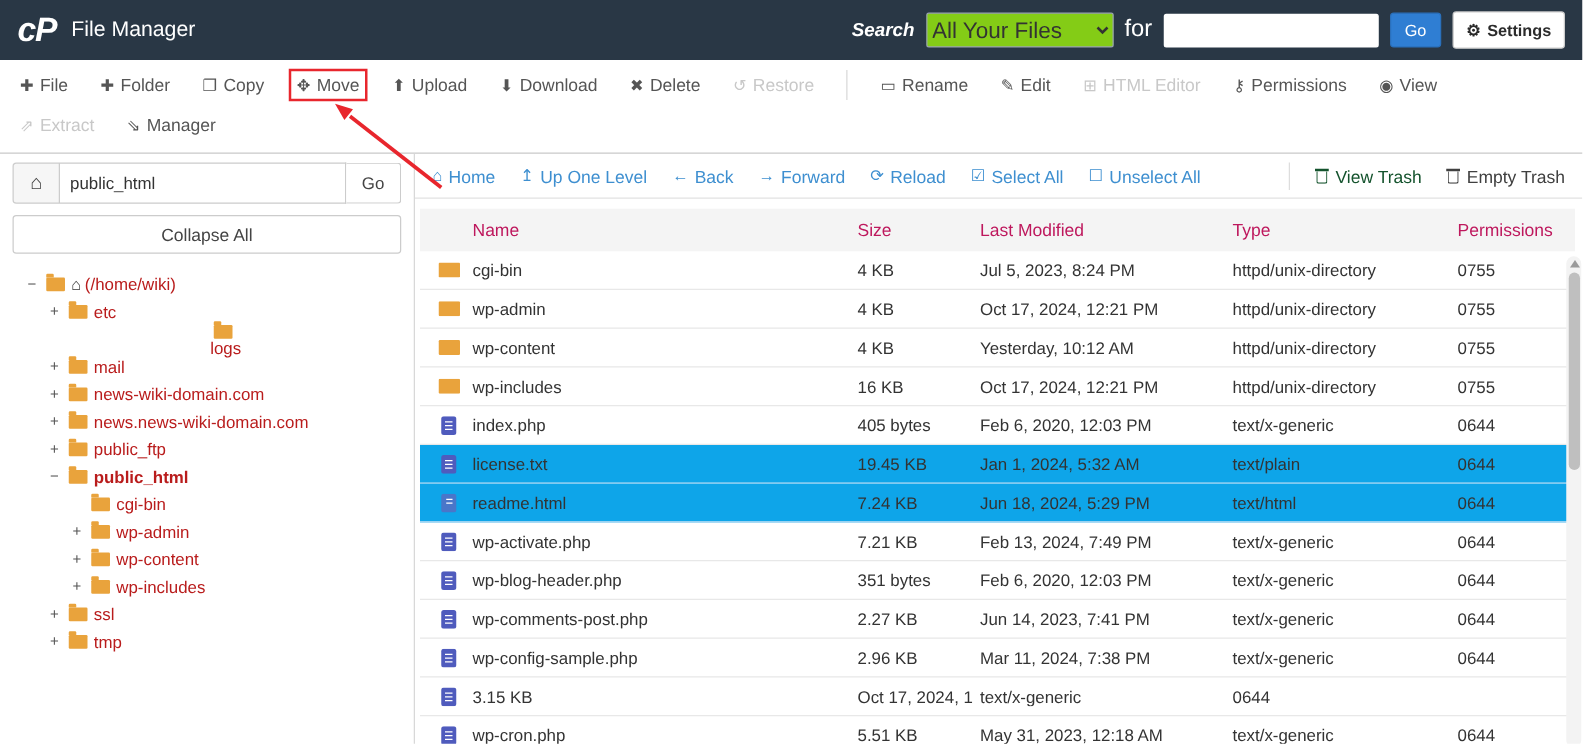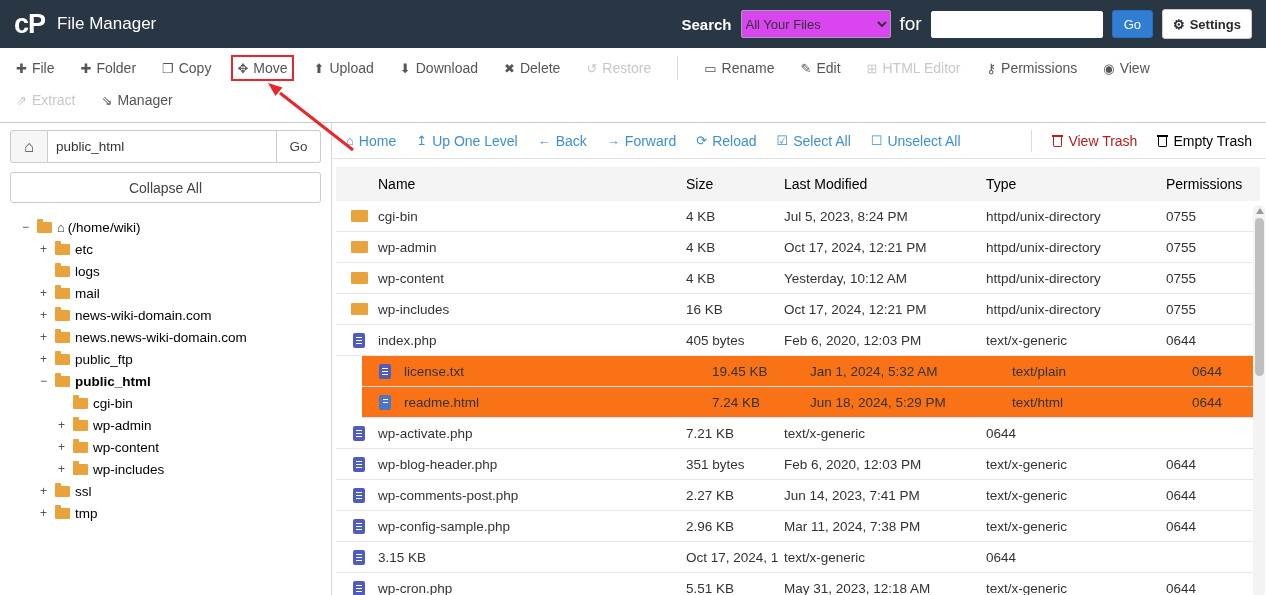--- a/index.html
+++ b/index.html
@@ -2,25 +2,25 @@
 <html><head>
 <meta charset="utf-8">
 <style>
   * { box-sizing: border-box; margin: 0; padding: 0; }
   html, body { width: 1266px; height: 595px; }
   body { font-family: "Liberation Sans", sans-serif; background: #fff; overflow: hidden; position: relative; color: #333; }
   button, input, select, a { font-family: "Liberation Sans", sans-serif; }
 
   
   .topbar { height: 48px; background: #293745; display: flex; align-items: center; padding: 0 14px; color: #fff; }
-  .logo { font-size: 27px; font-weight: bold; margin-right: 12px; letter-spacing: -1px; }
+  .logo { font-size: 27px; font-weight: bold; font-style: italic; margin-right: 12px; letter-spacing: -1px; }
   .app-title { font-size: 17px; font-weight: 400; }
   .topbar-right { margin-left: auto; display: flex; align-items: center; gap: 9px; }
-  .search-label { font-size: 15px; font-weight: 700; }
-  .scope-select { height: 28px; width: 150px; font-size: 13px; border: 1px solid #9aa5ad; border-radius: 2px; background: #d946ef; color: #333; }
+  .search-label { font-size: 15px; font-weight: 700; font-style: italic; }
+  .scope-select { height: 28px; width: 150px; font-size: 18px; border: 1px solid #9aa5ad; border-radius: 2px; background: #84cc16; color: #333; }
   .for-label { font-size: 19px; }
   .search-input { height: 27px; width: 172px; border: 1px solid #fff; border-radius: 2px; padding: 0 6px; font-size: 13px; }
   .go-btn { height: 28px; padding: 0 11px; background: #2f7ed3; color: #fff; border: 1px solid #2a70bc; border-radius: 3px; font-size: 13px; cursor: pointer; }
   .settings-btn { height: 30px; padding: 0 10px; background: #fff; color: #2b2b2b; border: 1px solid #ccc; border-radius: 3px; font-size: 13px; font-weight: 700; cursor: pointer; display: flex; align-items: center; gap: 5px; }
 
   
   .toolbar { background: #fff; border-bottom: 1px solid #c9c9c9; padding: 4px 8px 6px 8px; }
   .toolbar-row { display: flex; align-items: center; gap: 14px; padding: 3px 2px; }
   .tb-btn { display: flex; align-items: center; gap: 5px; background: none; border: 2px solid transparent; padding: 3px 4px; font-size: 14px; color: #555; cursor: pointer; white-space: nowrap; }
   .tb-btn .tb-ic { font-size: 13px; }
@@ -39,42 +39,42 @@
   .path-input { flex: 1; border: 1px solid #ccc; border-left: none; padding: 0 8px; font-size: 13.5px; color: #333; }
   .path-go { width: 44px; border: 1px solid #ccc; border-left: none; background: #fff; border-radius: 0 3px 3px 0; font-size: 13.5px; color: #444; cursor: pointer; }
   .collapse-btn { margin-top: 9px; width: 100%; height: 31px; border: 1px solid #ccc; border-radius: 3px; background: #fff; font-size: 14px; color: #444; cursor: pointer; }
   .tree { margin-top: 13px; font-size: 13.5px; }
   .tree-item { display: flex; align-items: center; height: 22px; cursor: pointer; white-space: nowrap; }
   .tree-item.bold .tree-label { font-weight: 700; }
   .tree-exp { width: 15px; flex: none; color: #555; font-size: 12px; }
   .tfolder { position: relative; width: 15px; height: 11px; background: #e9a33c; border-radius: 1px; margin-right: 5px; flex: none; }
   .tfolder::before { content: ""; position: absolute; top: -3px; left: 0; width: 6px; height: 3px; background: #e9a33c; border-radius: 1px 1px 0 0; }
   .tree-home { font-size: 13px; color: #333; margin-right: 3px; }
-  .tree-label { color: #000000; }
+  .tree-label { color: #b91c1c; }
 
   
   .file-nav { height: 36px; display: flex; align-items: center; gap: 20px; padding: 0 14px; border-bottom: 1px solid #e2e2e2; font-size: 14px; }
   .nav-item { display: flex; align-items: center; gap: 5px; color: #3e8fd0; cursor: pointer; text-decoration: none; white-space: nowrap; }
   .nav-item .nav-ic { font-size: 13px; }
-  .nav-item.muted { color: #b91c1c; }
-  .nav-item.disabled { color: #000000; cursor: default; }
+  .nav-item.muted { color: #14532d; }
+  .nav-item.disabled { color: #404040; cursor: default; }
   .nav-sep { width: 1px; height: 22px; background: #ddd; }
   .push { margin-left: auto; }
   .trash-ic { position: relative; width: 11px; height: 13px; flex: none; }
   .trash-ic::before { content: ""; position: absolute; top: 3px; left: 1px; right: 1px; bottom: 0; border: 1px solid currentColor; border-top: none; border-radius: 0 0 2px 2px; }
   .trash-ic::after { content: ""; position: absolute; top: 1px; left: 0; right: 0; height: 2px; background: currentColor; }
 
   
   .ftable { margin: 8px 6px 0 4px; }
   .thead, .frow { display: grid; grid-template-columns: 36px 308px 98px 202px 180px 1fr; align-items: center; }
-  .thead { background: #f4f4f4; height: 34px; color: #000000; font-size: 14px; }
+  .thead { background: #f4f4f4; height: 34px; color: #be185d; font-size: 14px; }
   .th { padding-left: 6px; cursor: pointer; }
   .tbody { height: 402px; overflow: hidden; }
   .frow { height: 31px; border-bottom: 1px solid #e8e8e8; font-size: 13.5px; color: #333; cursor: pointer; }
-  .frow.selected { background: #f97316; border-bottom-color: #c9e2f5; margin-left: 26px; }
+  .frow.selected { background: #0ea5e9; border-bottom-color: #c9e2f5; }
   .cell { padding-left: 6px; overflow: hidden; white-space: nowrap; }
   .icon-cell { display: flex; justify-content: center; padding-left: 10px; }
   .row-folder { position: relative; width: 17px; height: 12px; background: #e9a33c; border-radius: 1px; }
   .row-folder::before { content: ""; position: absolute; top: -3px; left: 0; width: 7px; height: 3px; background: #e9a33c; border-radius: 1px 1px 0 0; }
   .row-file { position: relative; width: 12px; height: 15px; background: #4f5bbd; border-radius: 2px; }
   .row-file::before { content: ""; position: absolute; left: 3px; top: 4px; width: 6px; height: 1px; background: #fff; box-shadow: 0 3px 0 #fff, 0 6px 0 #fff; }
   .row-file.html { background: #4a76c9; }
   .row-file.html::before { box-shadow: 0 3px 0 #fff; width: 5px; left: 3.5px; }
 
   
@@ -188,21 +188,21 @@
           <span class="tree-exp">−</span>
           <span class="tfolder"></span>
           <span class="tree-home">⌂</span>
           <span class="tree-label">(/home/wiki)</span>
         </div>
         <div class="tree-item" style="padding-left: 30px;">
           <span class="tree-exp">+</span>
           <span class="tfolder"></span>
           <span class="tree-label">etc</span>
         </div>
-        <div class="tree-item" style="padding-left: 30px;">
+        <div class="tree-item" style="padding-left: 30px; flex-direction: column;">
           <span class="tree-exp"></span>
           <span class="tfolder"></span>
           <span class="tree-label">logs</span>
         </div>
         <div class="tree-item" style="padding-left: 30px;">
           <span class="tree-exp">+</span>
           <span class="tfolder"></span>
           <span class="tree-label">mail</span>
         </div>
         <div class="tree-item" style="padding-left: 30px;">
@@ -378,20 +378,21 @@
             <span class="cell col-modified">Jun 18, 2024, 5:29 PM</span>
             <span class="cell col-type">text/html</span>
             <span class="cell col-perms">0644</span>
           </div>
           <div class="frow">
             <span class="cell icon-cell">
               <span class="row-file"></span>
             </span>
             <span class="cell col-name">wp-activate.php</span>
             <span class="cell col-size">7.21 KB</span>
+            <span class="cell col-modified">Feb 13, 2024, 7:49 PM</span>
             <span class="cell col-type">text/x-generic</span>
             <span class="cell col-perms">0644</span>
           </div>
           <div class="frow">
             <span class="cell icon-cell">
               <span class="row-file"></span>
             </span>
             <span class="cell col-name">wp-blog-header.php</span>
             <span class="cell col-size">351 bytes</span>
             <span class="cell col-modified">Feb 6, 2020, 12:03 PM</span>

